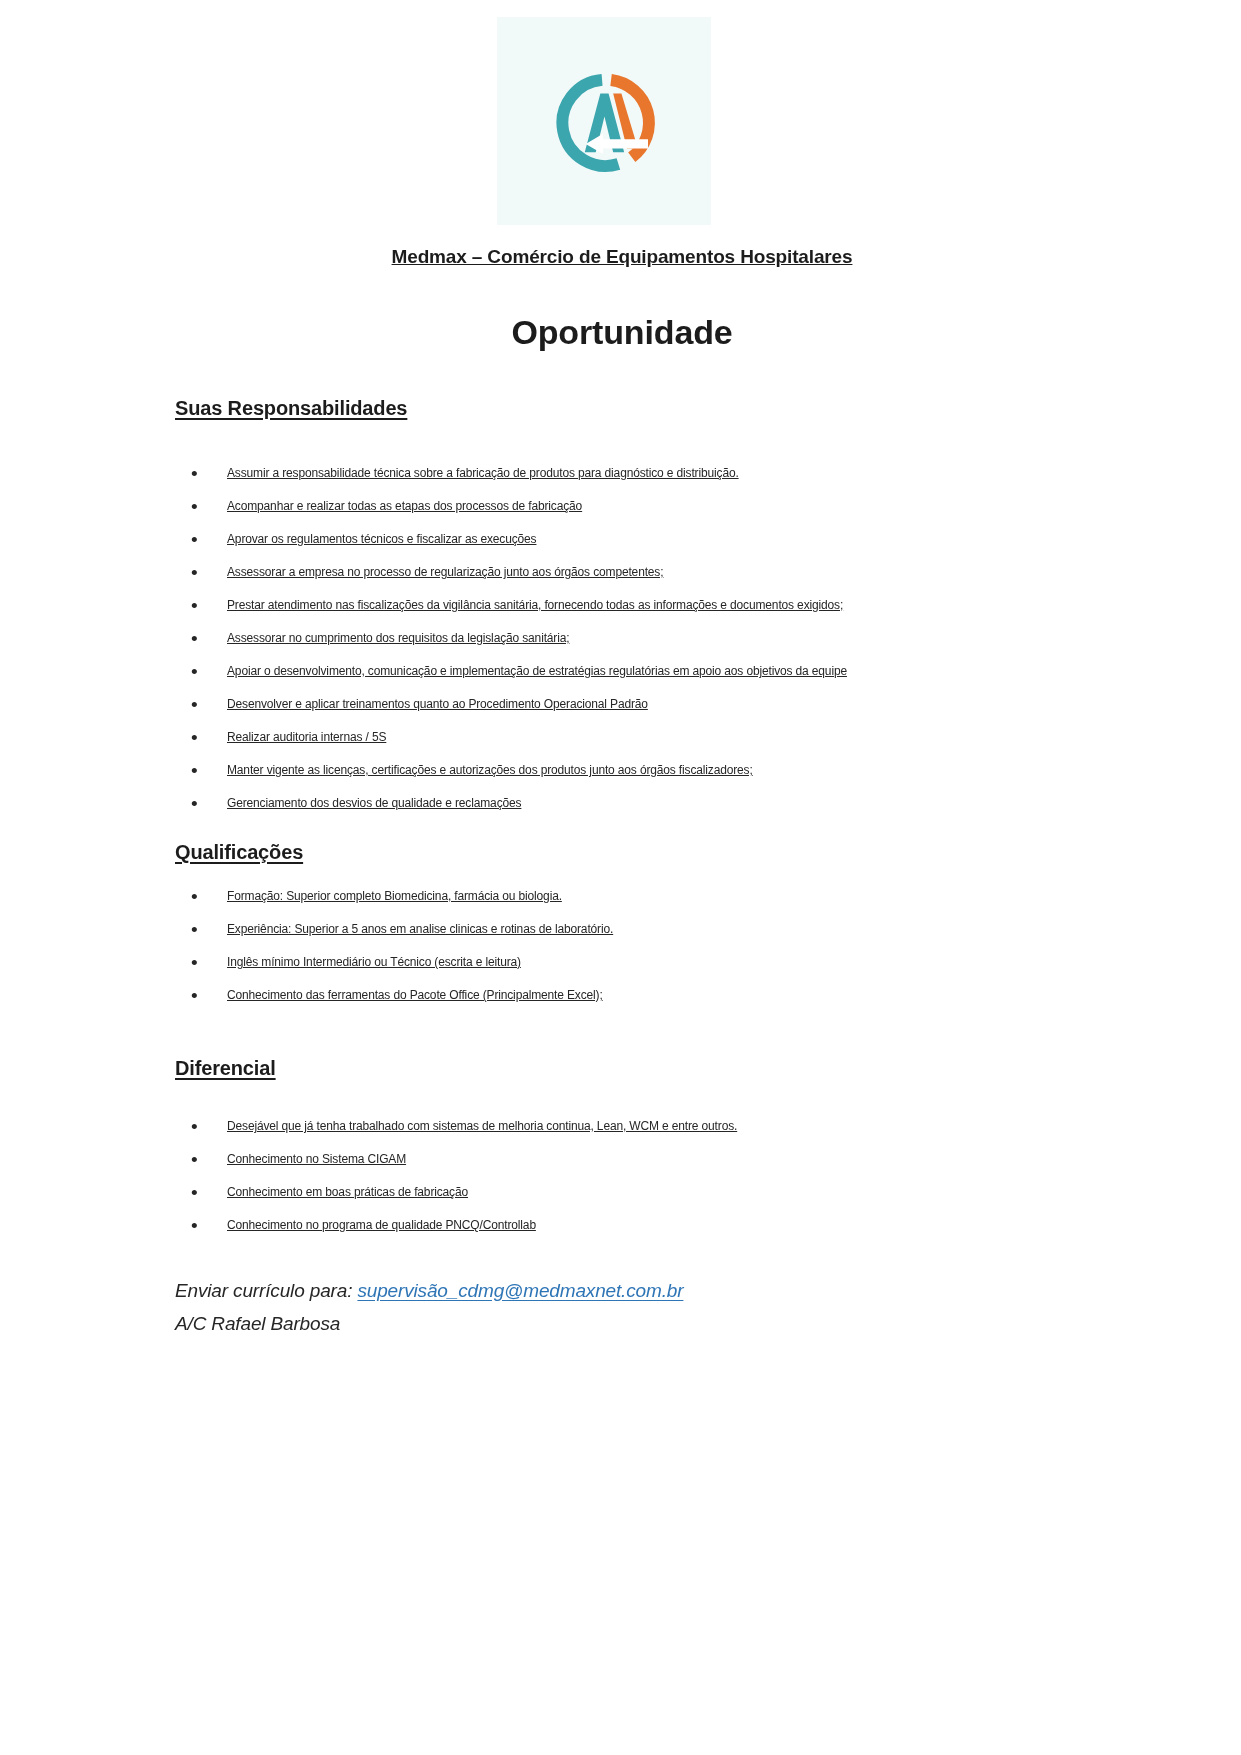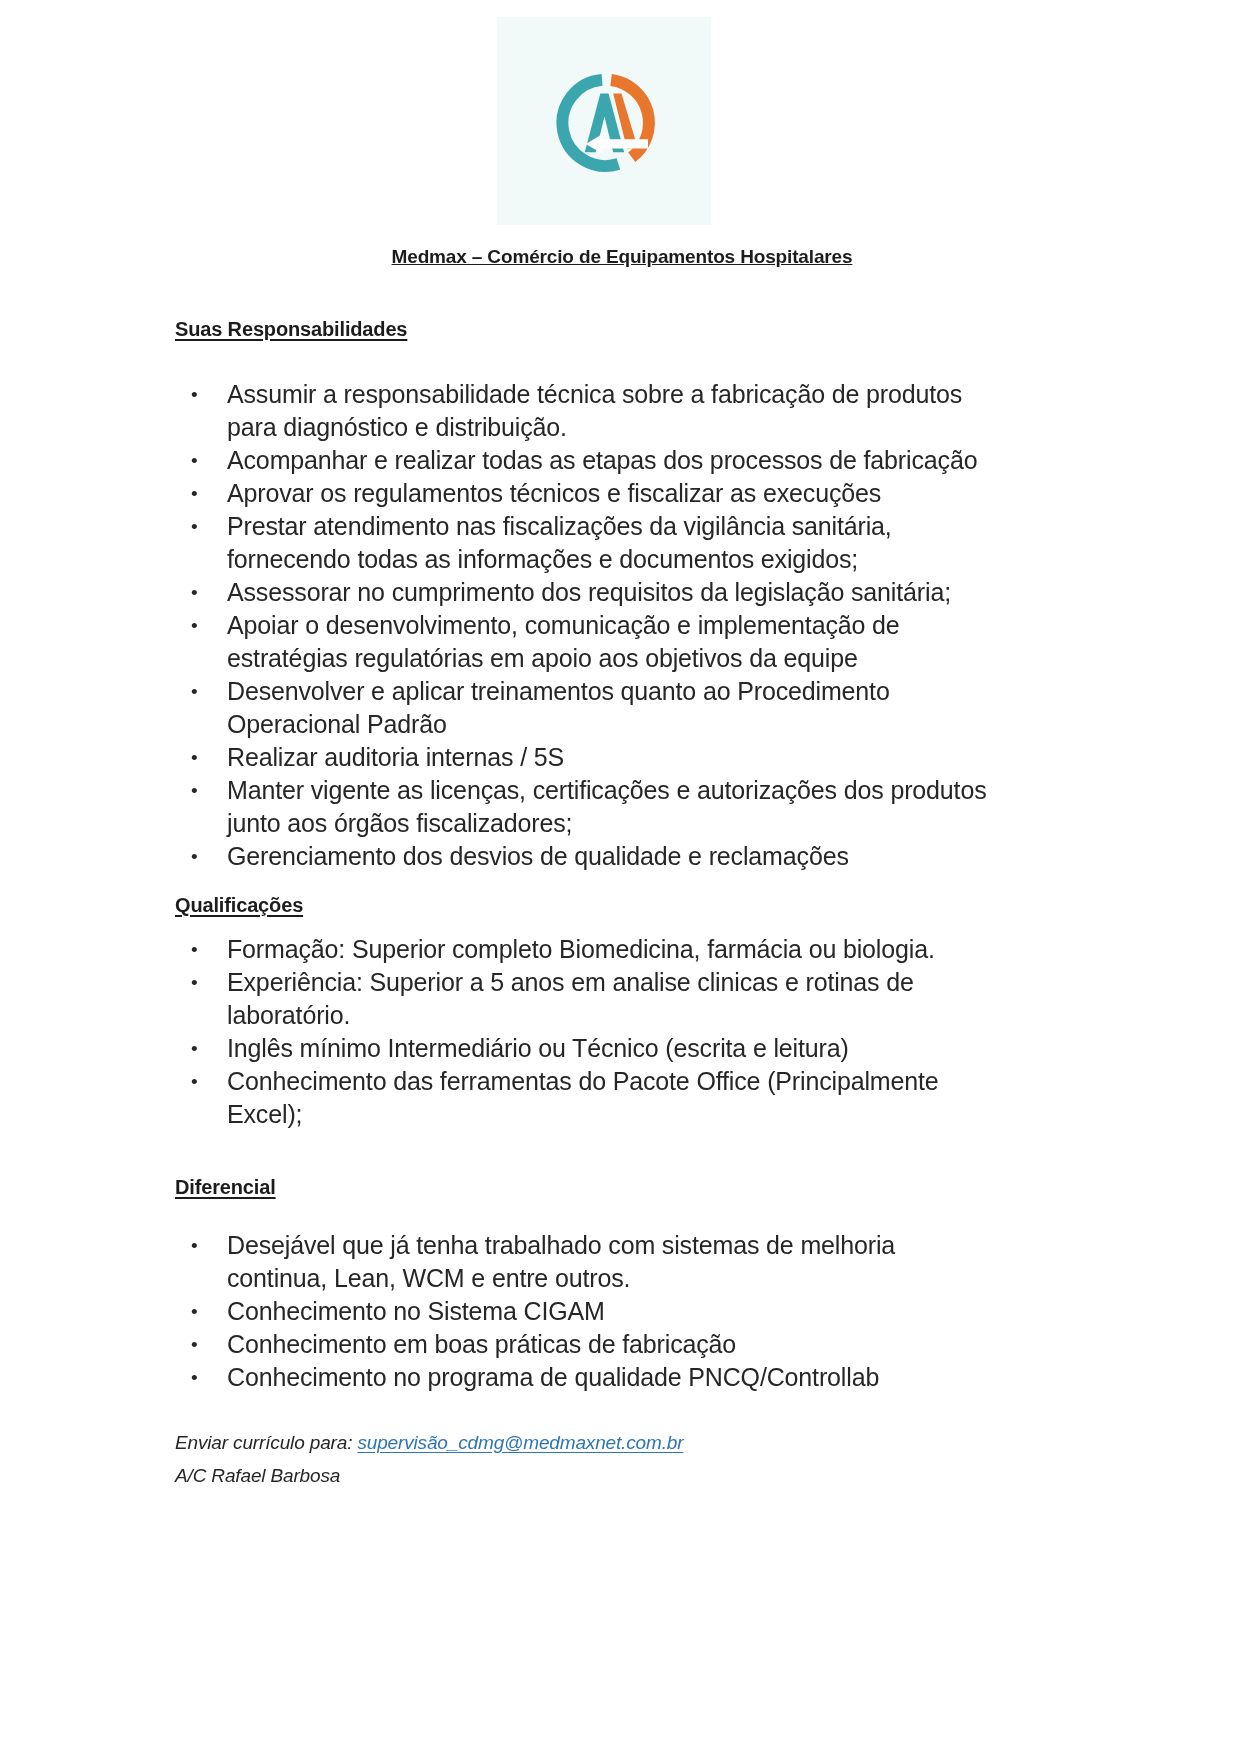--- a/index.html
+++ b/index.html
@@ -51,21 +51,21 @@
   ul.bullet-list {
     list-style: none;
     width: 820px;
   }
   ul.list-resp { margin-top: 37px; }
   ul.list-qual { margin-top: 16px; }
   ul.list-dif  { margin-top: 30px; }
   ul.bullet-list li {
     position: relative;
     padding-left: 52px;
-    font-size: 25px; line-height: 33px;
+    font-size: 12px; line-height: 33px; text-decoration: underline;
   }
   ul.bullet-list li::before {
     content: "\2022";
     position: absolute; left: 16px; top: 0;
     font-size: 19px; line-height: 33px; color: #262626;
   }
   .footer { margin-top: 32px; font-style: italic; }
   .footer-line { font-size: 19px; line-height: 33px; }
   a.email-link {
     color: #2E75B6;
@@ -89,28 +89,30 @@
       <path d="M 56 30 L 65 30 L 82 94 L 70 94 L 60.5 55 L 51 94 L 39 94 Z" fill="#3BA6AE"></path>
 
       <path d="M 70 30 L 79 30 L 97 90 L 85 90 Z" fill="#E8762C"></path>
 
       <path d="M 40 85 L 59 74 L 59 80 L 108 80 L 108 90 L 59 90 L 59 96 Z" fill="#ffffff"></path>
     </svg>
   </div>
 
   <h1 class="company-title">Medmax – Comércio de Equipamentos Hospitalares</h1>
 
+  <h2 class="opportunity-title">Oportunidade</h2>
 
 
   <section>
     <h4 class="section-heading heading-resp">Suas Responsabilidades</h4>
     <ul class="bullet-list list-resp">
       <li>Assumir a responsabilidade técnica sobre a fabricação de produtos para diagnóstico e distribuição.</li>
       <li>Acompanhar e realizar todas as etapas dos processos de fabricação</li>
       <li>Aprovar os regulamentos técnicos e fiscalizar as execuções</li>
+      <li>Assessorar a empresa no processo de regularização junto aos órgãos competentes;</li>
       <li>Prestar atendimento nas fiscalizações da vigilância sanitária, fornecendo todas as informações e documentos exigidos;</li>
       <li>Assessorar no cumprimento dos requisitos da legislação sanitária;</li>
       <li>Apoiar o desenvolvimento, comunicação e implementação de estratégias regulatórias em apoio aos objetivos da equipe</li>
       <li>Desenvolver e aplicar treinamentos quanto ao Procedimento Operacional Padrão</li>
       <li>Realizar auditoria internas / 5S</li>
       <li>Manter vigente as licenças, certificações e autorizações dos produtos junto aos órgãos fiscalizadores;</li>
       <li>Gerenciamento dos desvios de qualidade e reclamações</li>
     </ul>
   </section>
 

